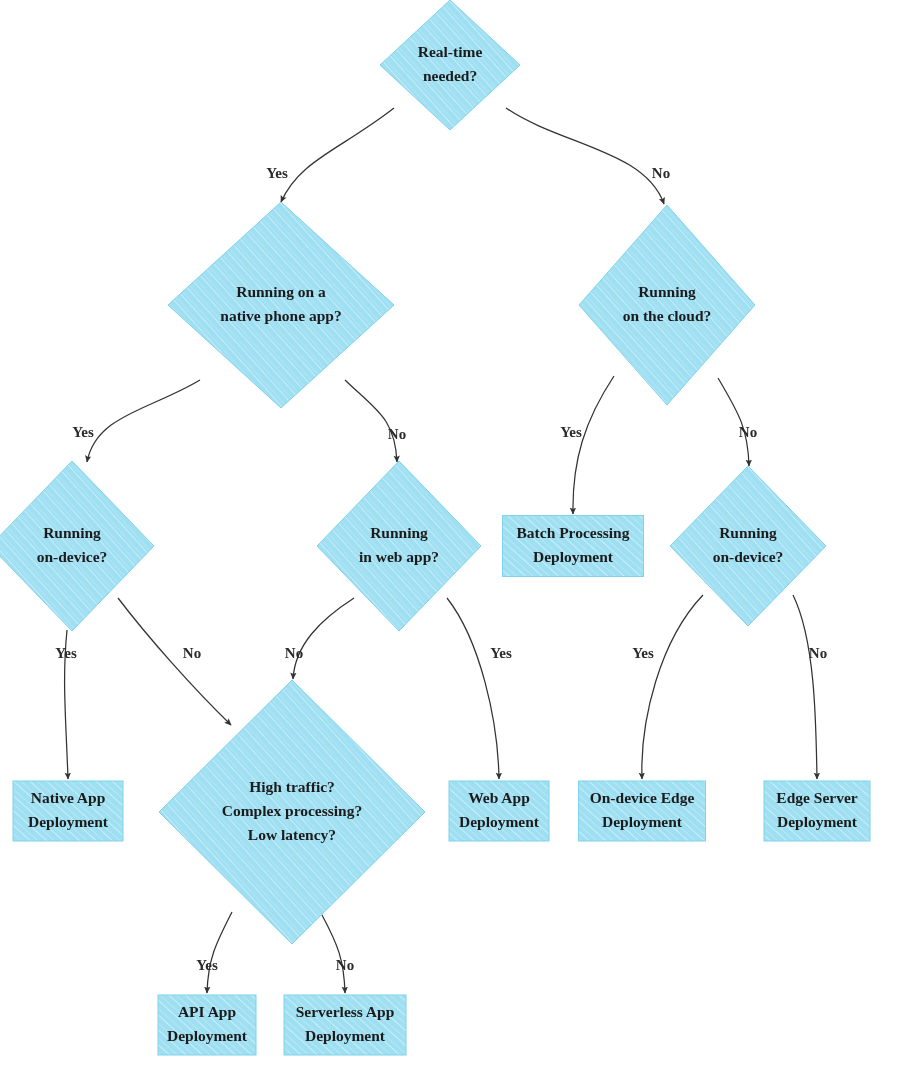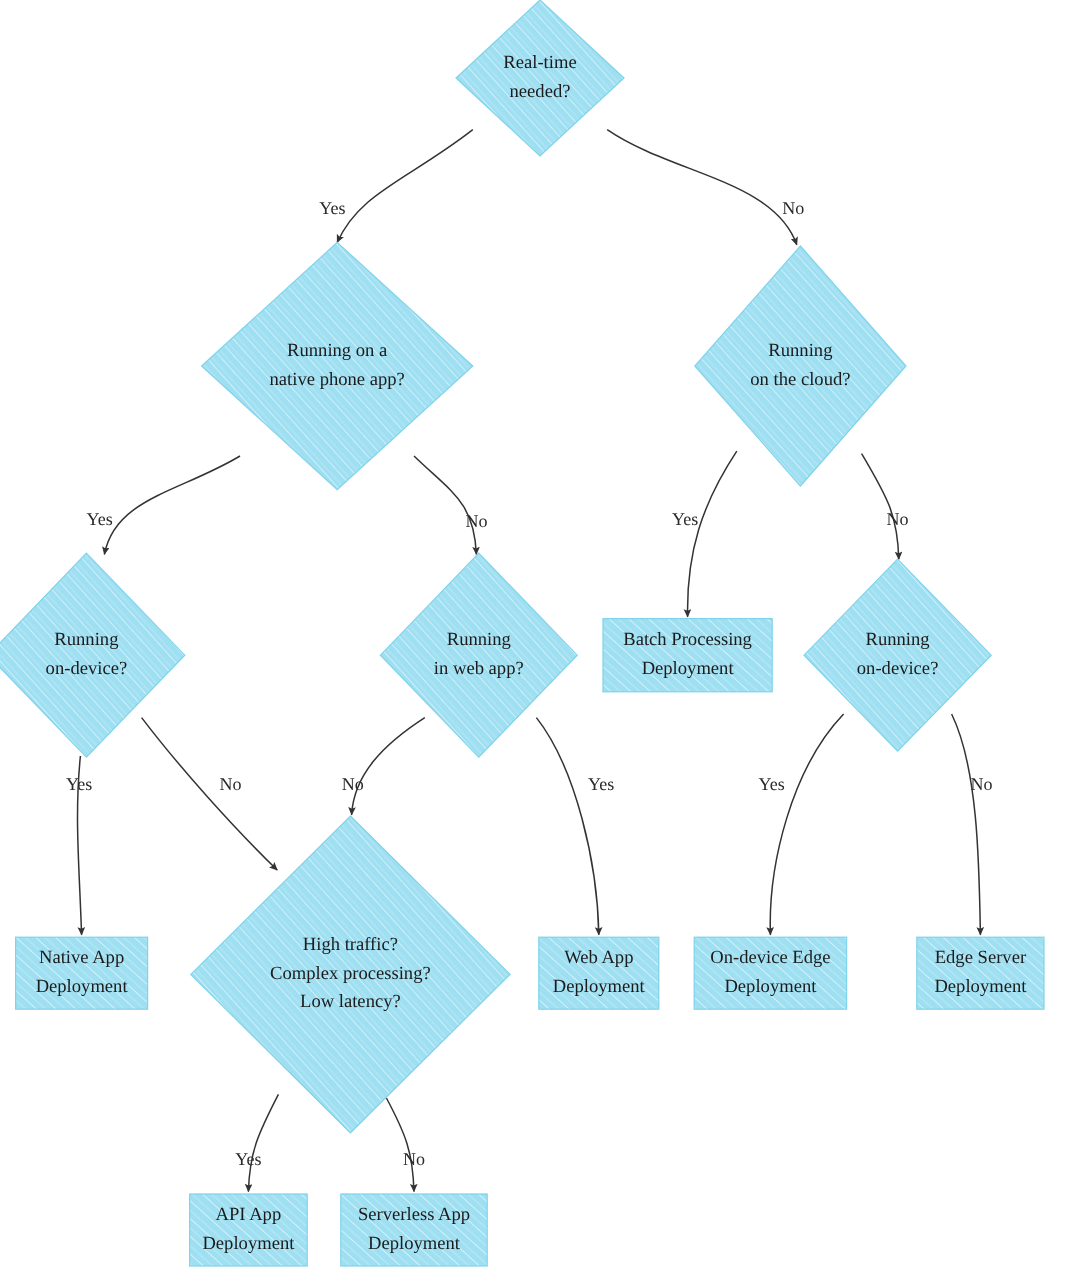--- a/index.html
+++ b/index.html
@@ -10,20 +10,21 @@
   body {
     width: 903px;
     height: 1071px;
     font-family: "Liberation Serif", "DejaVu Serif", serif;
     overflow: hidden;
   }
   #diagram-root {
     position: relative;
     width: 903px;
     height: 1071px;
+    font-weight: bold;
   }
   svg#flowchart {
     display: block;
     width: 903px;
     height: 1071px;
   }
   .node-label {
     font-family: "Liberation Serif", "DejaVu Serif", serif;
     font-size: 15.5px;
     fill: #1b1b1b;

